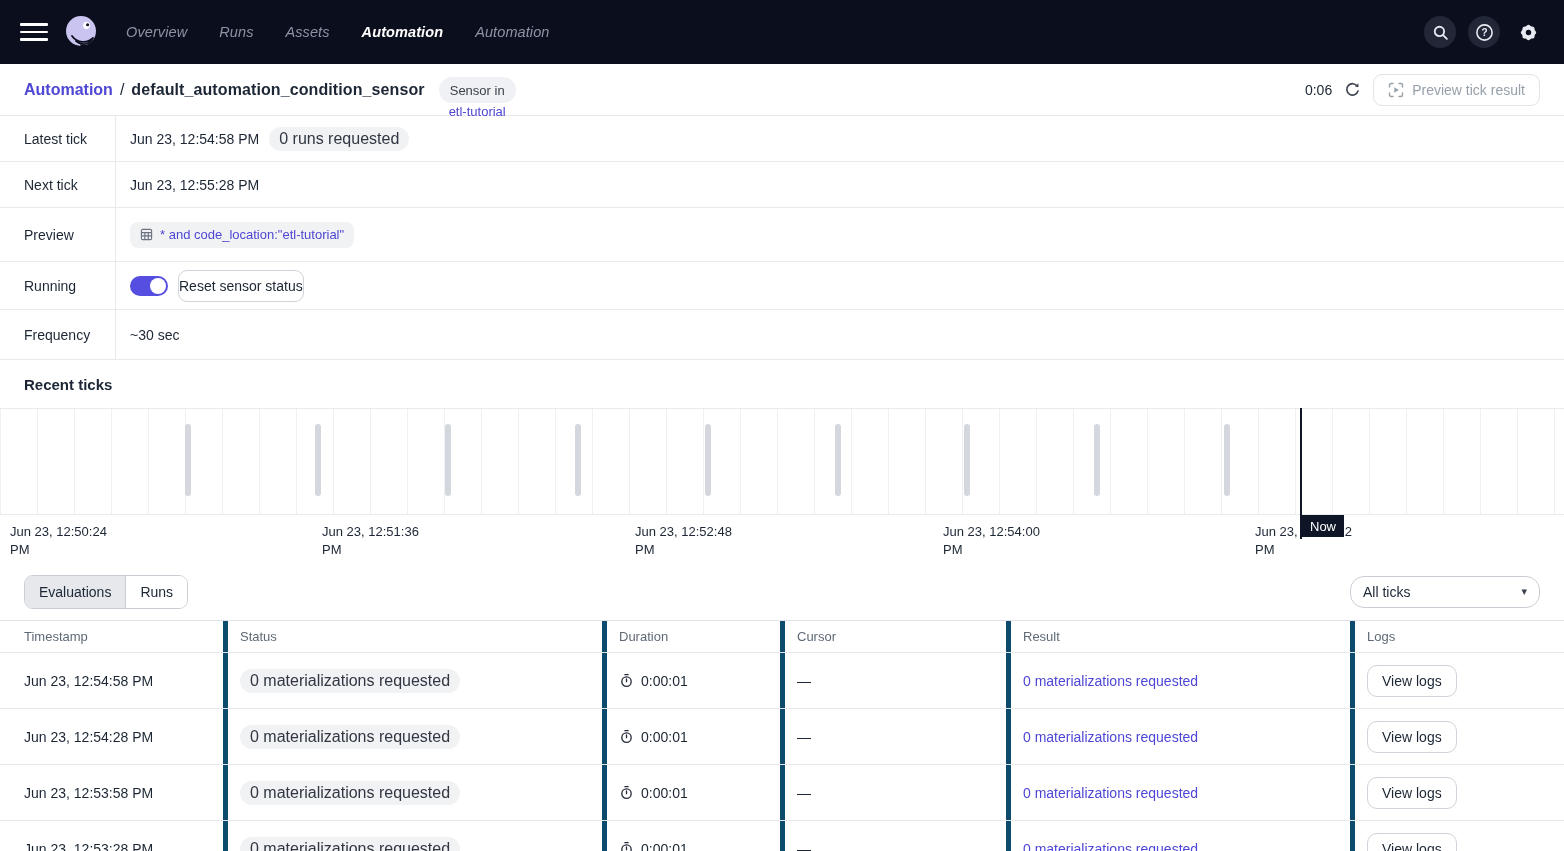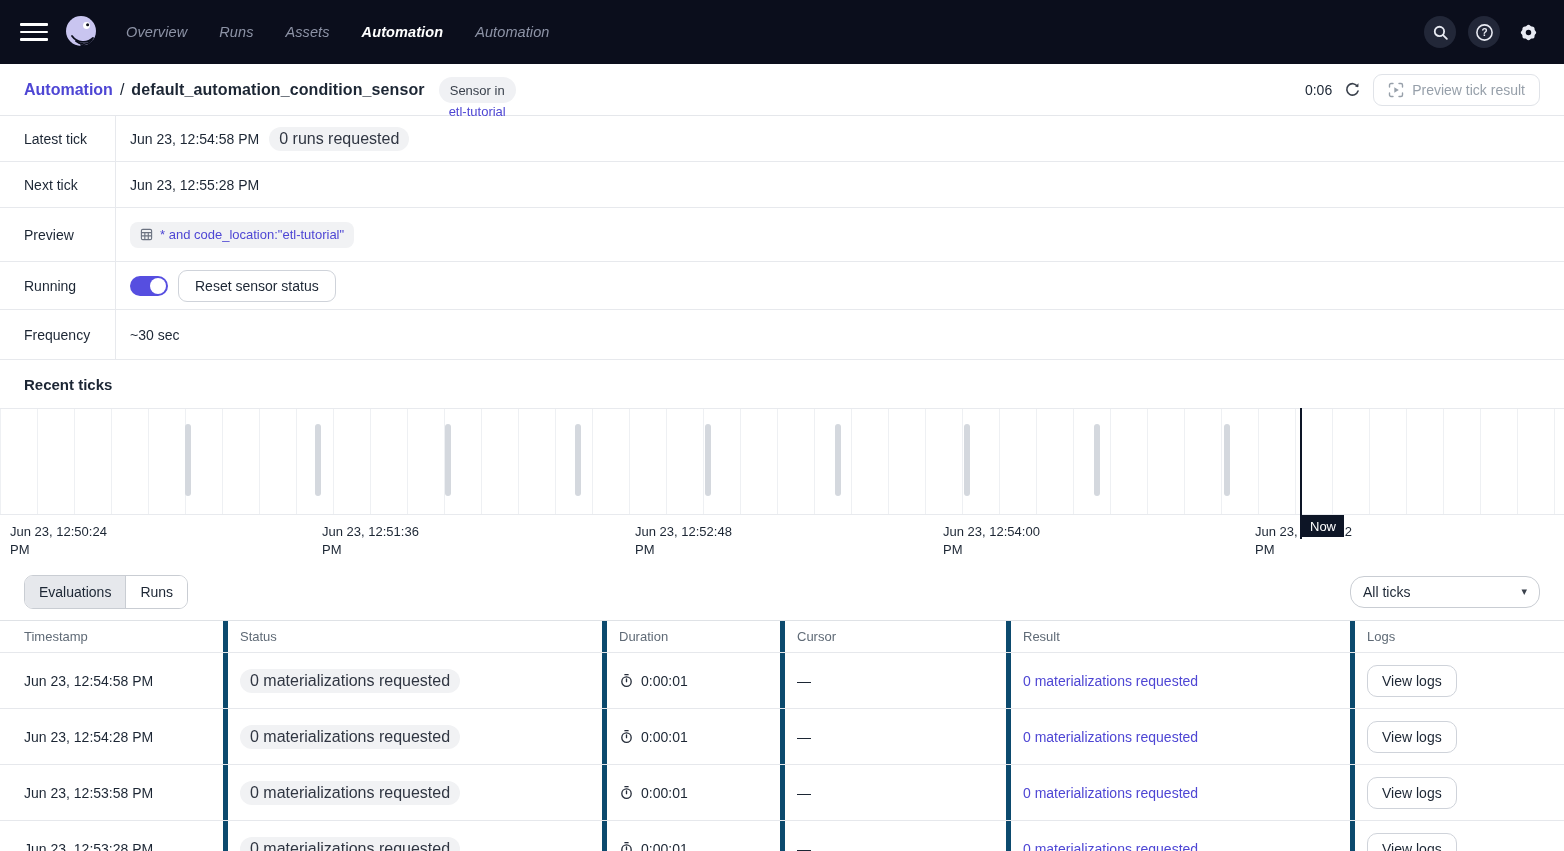--- a/index.html
+++ b/index.html
@@ -65,21 +65,21 @@
     align-items:center; gap:7px; padding:0 10px; font-size:13px; color:#4e46d4; cursor:pointer;
   }
   .toggle {
     width:38px; height:20px; border-radius:10px; background:#564ee0; position:relative; cursor:pointer;
   }
   .toggle .knob {
     position:absolute; top:2px; right:2px; width:16px; height:16px; border-radius:50%; background:#fff;
   }
   .btn {
     height:32px; background:#fff; border:1px solid #cfd3da; border-radius:9px;
-    padding:0 16px; font-size:14px; color:#1c2634; cursor:pointer;
+    padding:0 0; font-size:14px; color:#1c2634; cursor:pointer;
     font-family:"Liberation Sans", sans-serif; display:inline-flex; align-items:center;
   }
 
   
   .section-title { height:48px; display:flex; align-items:center; padding-left:24px;
     font-size:15px; font-weight:700; color:#1c2634; }
   .timeline-wrap { position:relative; height:155px; }
   .timeline-chart {
     position:relative; height:107px;
     border-top:1px solid #e8eaee; border-bottom:1px solid #e8eaee;

